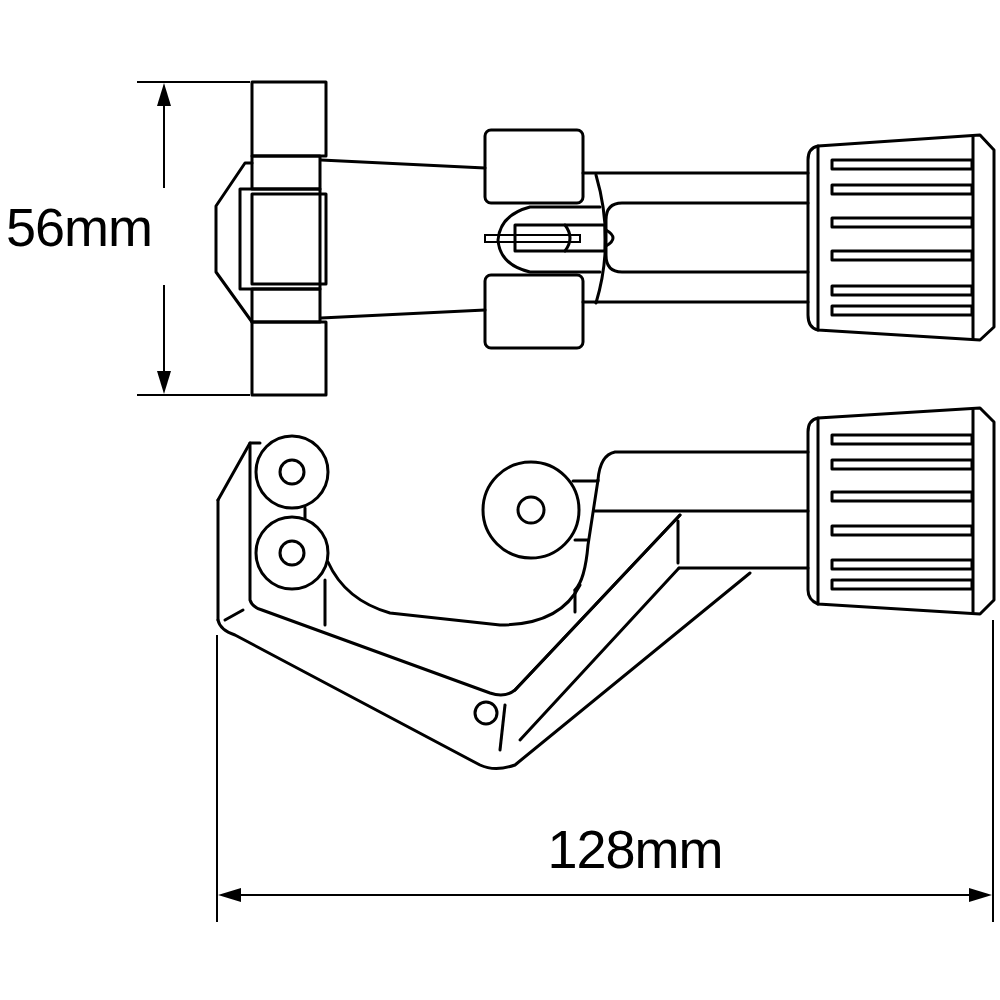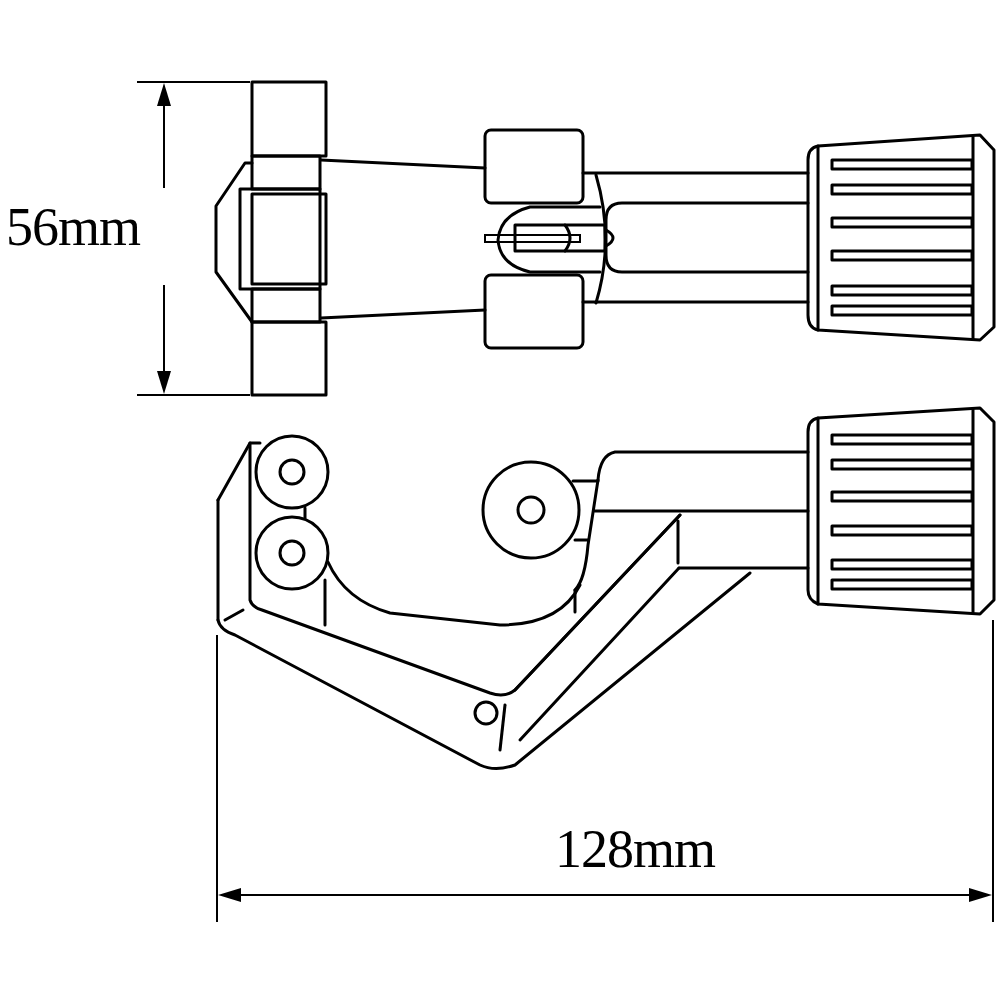--- a/index.html
+++ b/index.html
@@ -1,21 +1,21 @@
 <!DOCTYPE html>
 <html><head>
   <meta charset="utf-8">
   <style>
     html, body { margin: 0; padding: 0; background: #ffffff; }
     body { width: 1000px; height: 1000px; position: relative; overflow: hidden; }
     svg { position: absolute; left: 0; top: 0; }
     .ln { fill: none; stroke: #000; stroke-width: 3; stroke-linejoin: round; stroke-linecap: round; }
     .thin { fill: none; stroke: #000; stroke-width: 2; }
     .dim { stroke: #000; stroke-width: 2; fill: none; }
-    .lbl { position: absolute; font-family: Liberation Serif, serif; color: #000; font-weight: normal; letter-spacing: -1px; }
+    .lbl { position: absolute; font-family: Liberation Sans, sans-serif; color: #000; font-weight: normal; letter-spacing: -1px; }
     .lbl-h { left: 6px; top: 196px; font-size: 54px; }
     .lbl-w { left: 0; width: 1000px; top: 818px; font-size: 54px; text-align: center; padding-left: 270px; box-sizing: border-box; }
   </style>
 </head>
 <body>
 
 <svg width="1000" height="1000" viewBox="0 0 1000 1000">
 
   <g>
     <line class="dim" x1="137" y1="82" x2="250" y2="82"></line>

